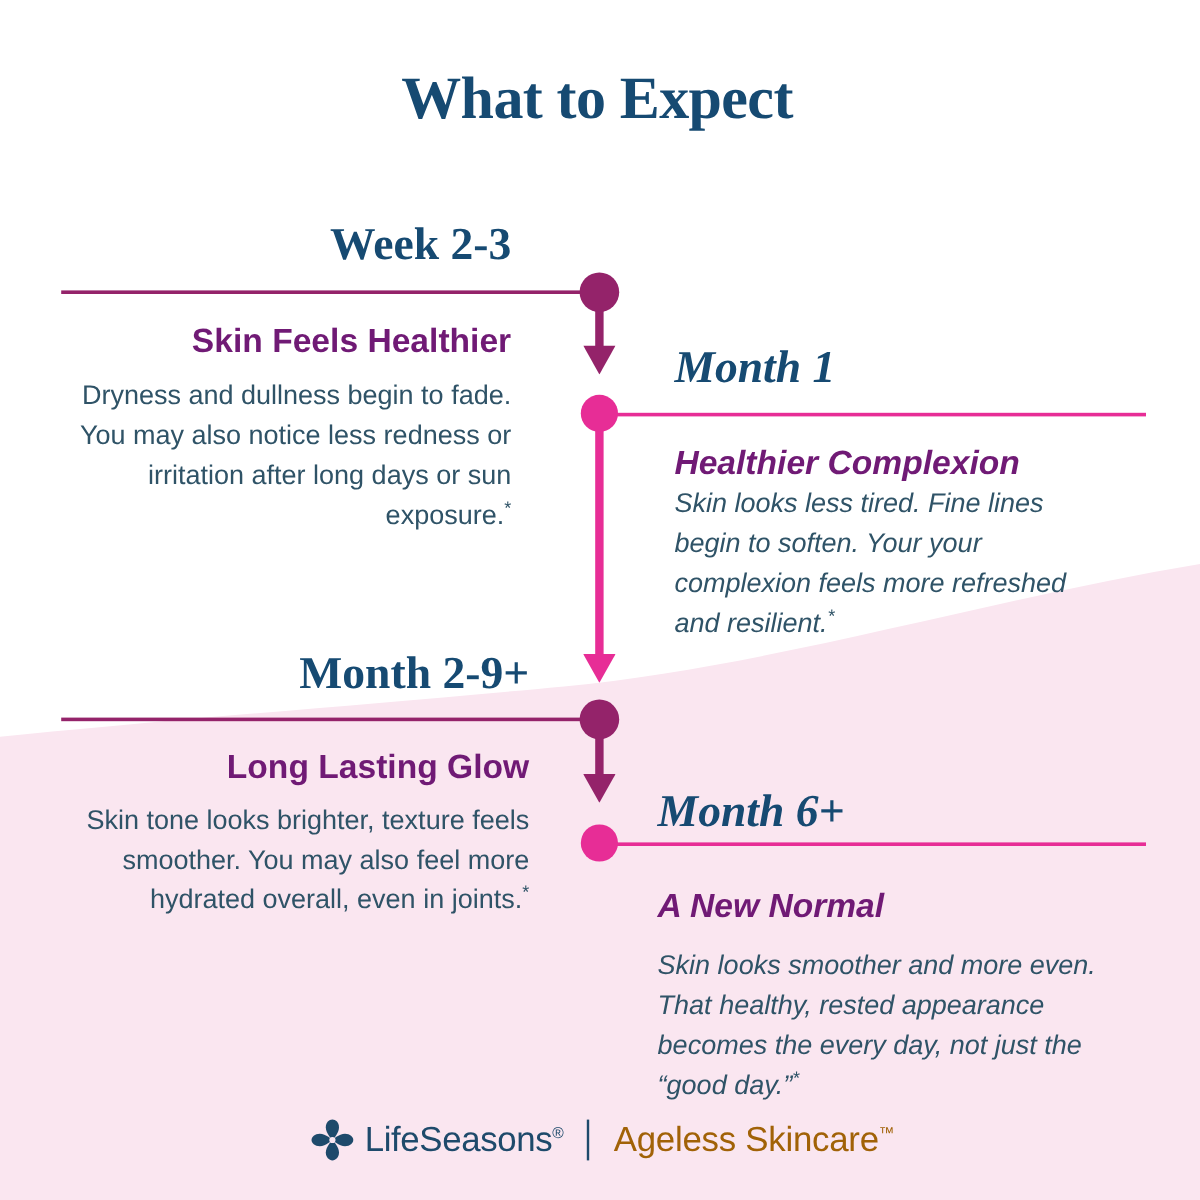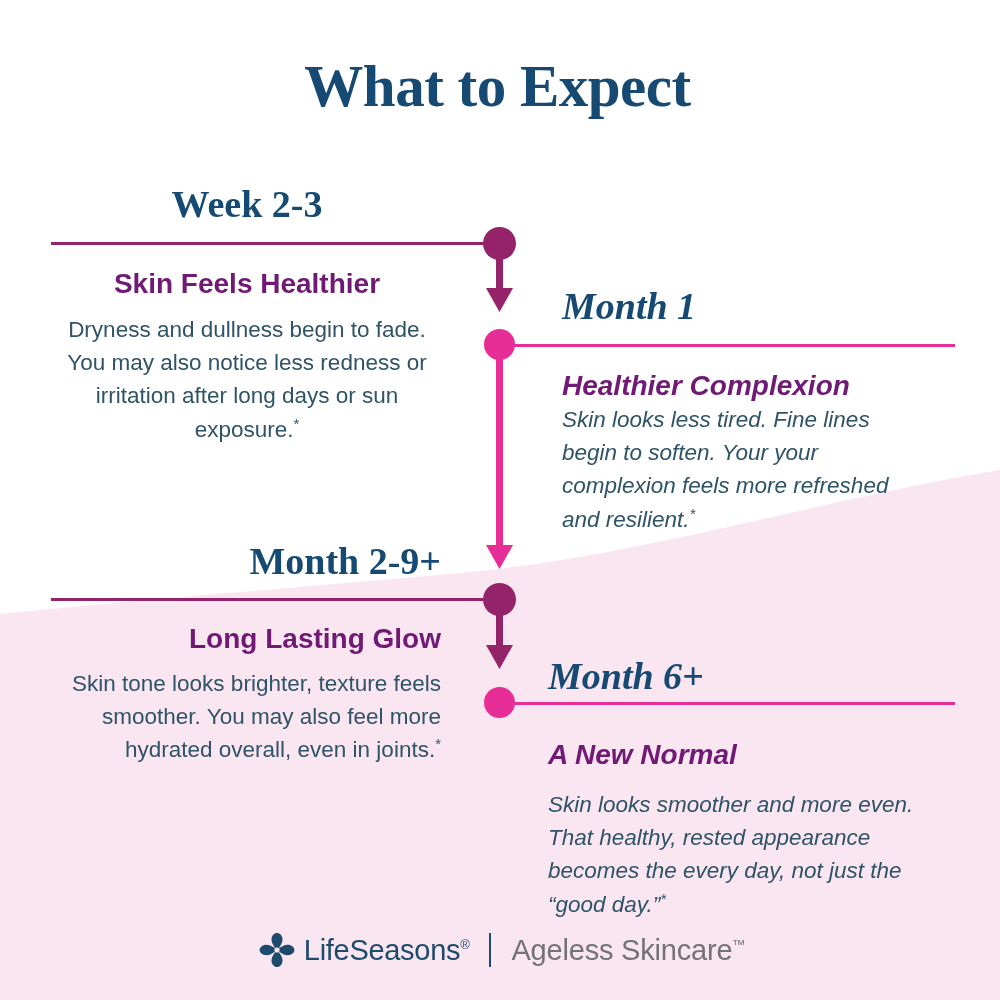--- a/index.html
+++ b/index.html
@@ -32,21 +32,21 @@
 
   
   .page-title {
     position: absolute;
     left: 0;
     top: 52px;
     width: 995px;
     text-align: center;
     font-family: "Liberation Serif", serif;
     font-weight: bold;
-    font-size: 59px;
+    font-size: 50px;
     letter-spacing: -0.5px;
     color: #164A72;
     z-index: 5;
   }
 
   
   .spine {
     position: absolute;
     z-index: 3;
   }
@@ -135,21 +135,21 @@
   }
   .footer-divider {
     width: 2px;
     height: 34px;
     background: #1E4A6B;
     margin: 0 20px;
   }
   .sub-brand {
     font-family: "Liberation Sans", sans-serif;
     font-size: 29px;
-    color: #737373;
+    color: #a16207;
     letter-spacing: -0.2px;
     line-height: 1;
   }
   .sub-brand .tm {
     font-size: 13px;
     vertical-align: super;
     line-height: 0;
   }
 </style>
 </head>
@@ -184,21 +184,21 @@
     <path d="M0,0 L27,0 L13.5,24 Z" fill="#94236A"></path>
   </svg>
 
   <div class="rule" style="left:500px; top:702px; width:455px; background:#E72D96;"></div>
 
   <div class="dot" style="left:483px; top:227px; width:33px; height:33px; background:#94236A;"></div>
   <div class="dot" style="left:484px; top:329px; width:31px; height:31px; background:#E72D96;"></div>
   <div class="dot" style="left:483px; top:583px; width:33px; height:33px; background:#94236A;"></div>
   <div class="dot" style="left:484px; top:687px; width:31px; height:31px; background:#E72D96;"></div>
 
-  <div class="stage align-right" style="left:54px; top:185px; width:386px;text-align:center;">
+  <div class="stage align-right" style="left:40px; top:185px; width:386px;">
     <div class="stage-eyebrow">Week 2-3</div>
     <div class="stage-head" style="margin-top:46px;">Skin Feels Healthier</div>
     <div class="stage-body" style="margin-top:13px;"><span>Dryness and dullness begin to fade. You may also notice less redness or irritation after long days or sun exposure.</span><span class="fn">*</span></div>
   </div>
 
   <div class="stage align-left" style="left:562px; top:287px; width:400px;">
     <div class="stage-eyebrow">Month 1</div>
     <div class="stage-head" style="margin-top:46px;">Healthier Complexion</div>
     <div class="stage-body" style="margin-top:1px; width:340px;"><span>Skin looks less tired. Fine lines begin to soften. Your your complexion feels more refreshed and resilient.</span><span class="fn">*</span></div>
   </div>

